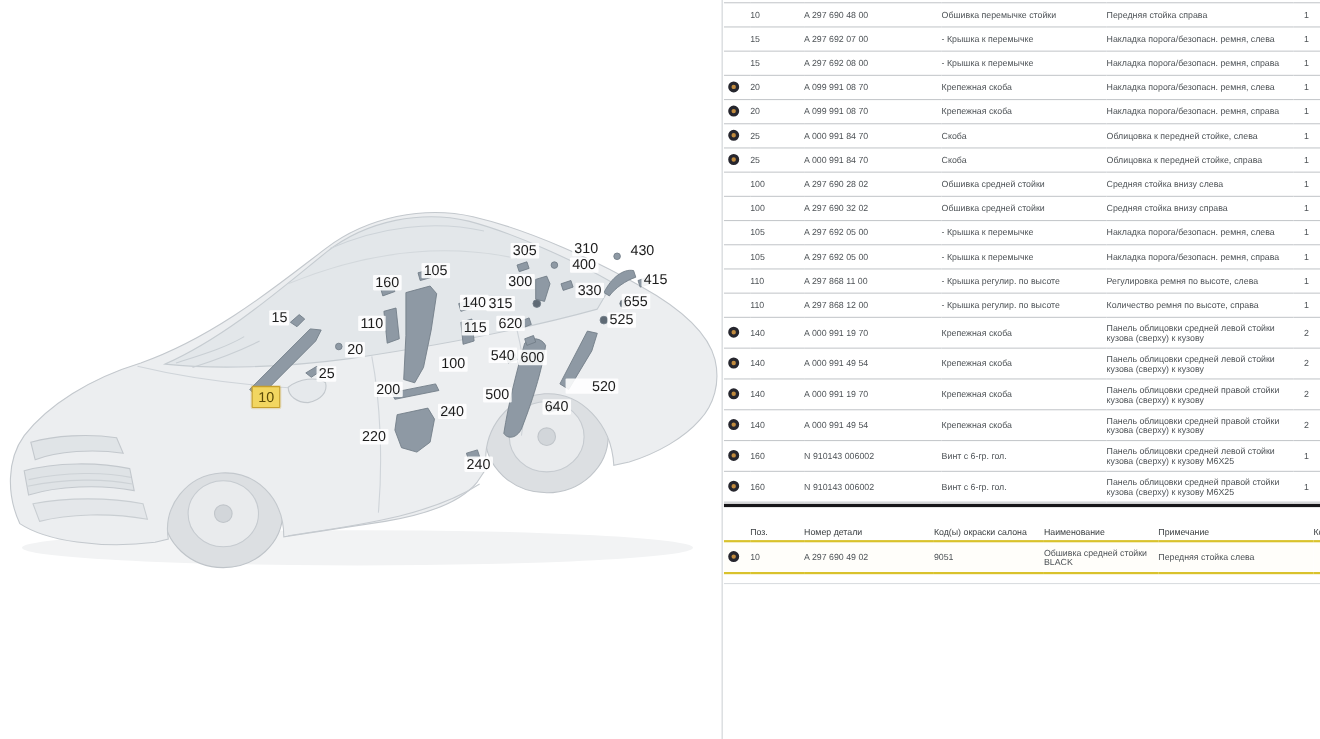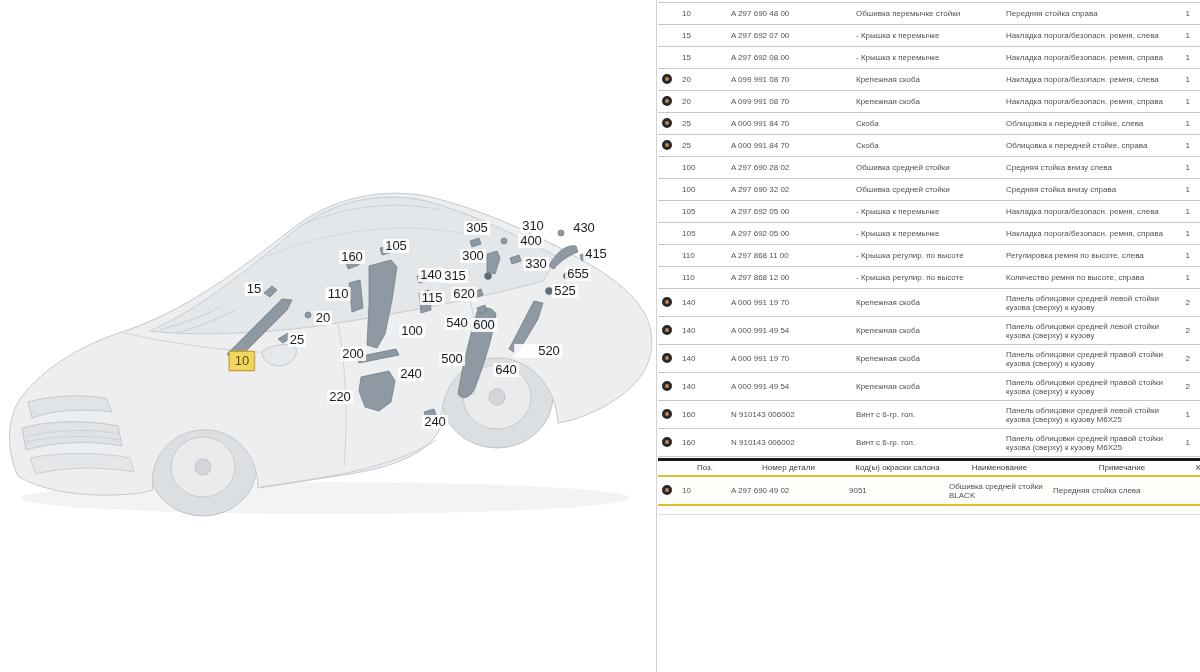--- a/index.html
+++ b/index.html
@@ -25,21 +25,21 @@
   .parts tr { border-bottom:1px solid #c6c9cc; }
   .parts td, .sel td, .sel th { font-size:8px; line-height:9px; color:#4e5357;
                  vertical-align:middle; padding:4.5px 3px 4.5px 0; overflow:hidden; }
   .c-icon { padding-left:4px !important; }
   .c-qty  { text-align:right; padding-right:10px !important; }
   .dot-icon { display:inline-block; width:10px; height:10px; border-radius:50%;
               background:#c08a3e; border:3px solid #26262e; }
   .black-divider { width:542px; height:3px; background:#17171a; margin-top:1px; }
 
   .sel { width:582px; }
-  .sel th { font-weight:normal; color:#3c4043; text-align:center; padding-top:2px; padding-bottom:3px; white-space:nowrap; }
+  .sel th { font-weight:normal; color:#3c4043; text-align:left; padding-top:18px; padding-bottom:3px; white-space:nowrap; }
   .sel tbody tr { border-top:2px solid #d9c22c; border-bottom:2px solid #d9c22c; background:#fffefa; }
   .post-gap { width:542px; border-top:1px solid #dadde0; margin-top:8px; }
 </style>
 </head>
 <body>
 
 <div class="app">
 
   <div class="diagram-panel">
     <svg width="657" height="672" viewBox="0 0 657 672">

